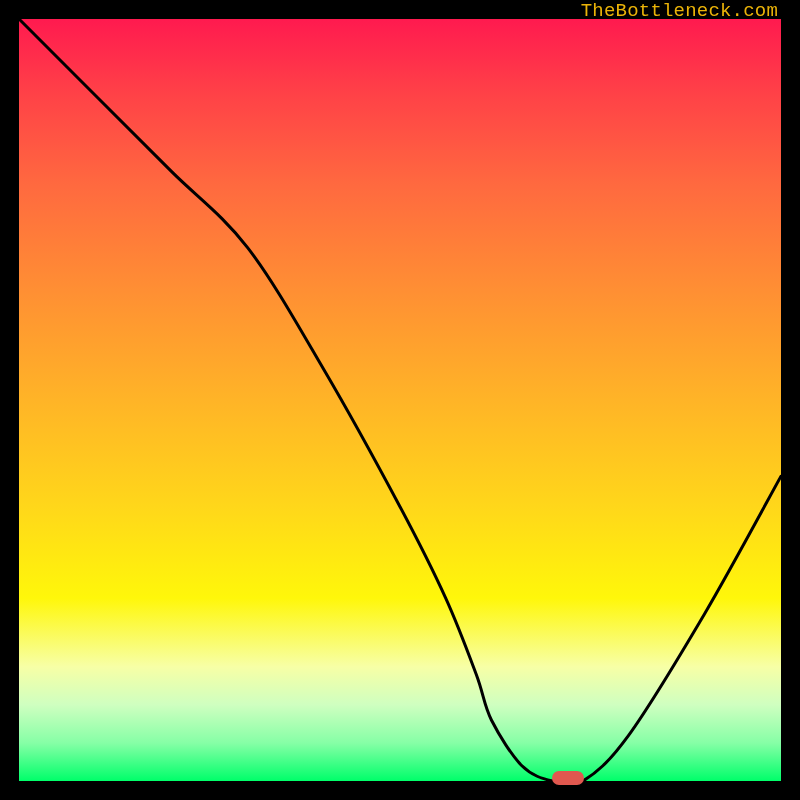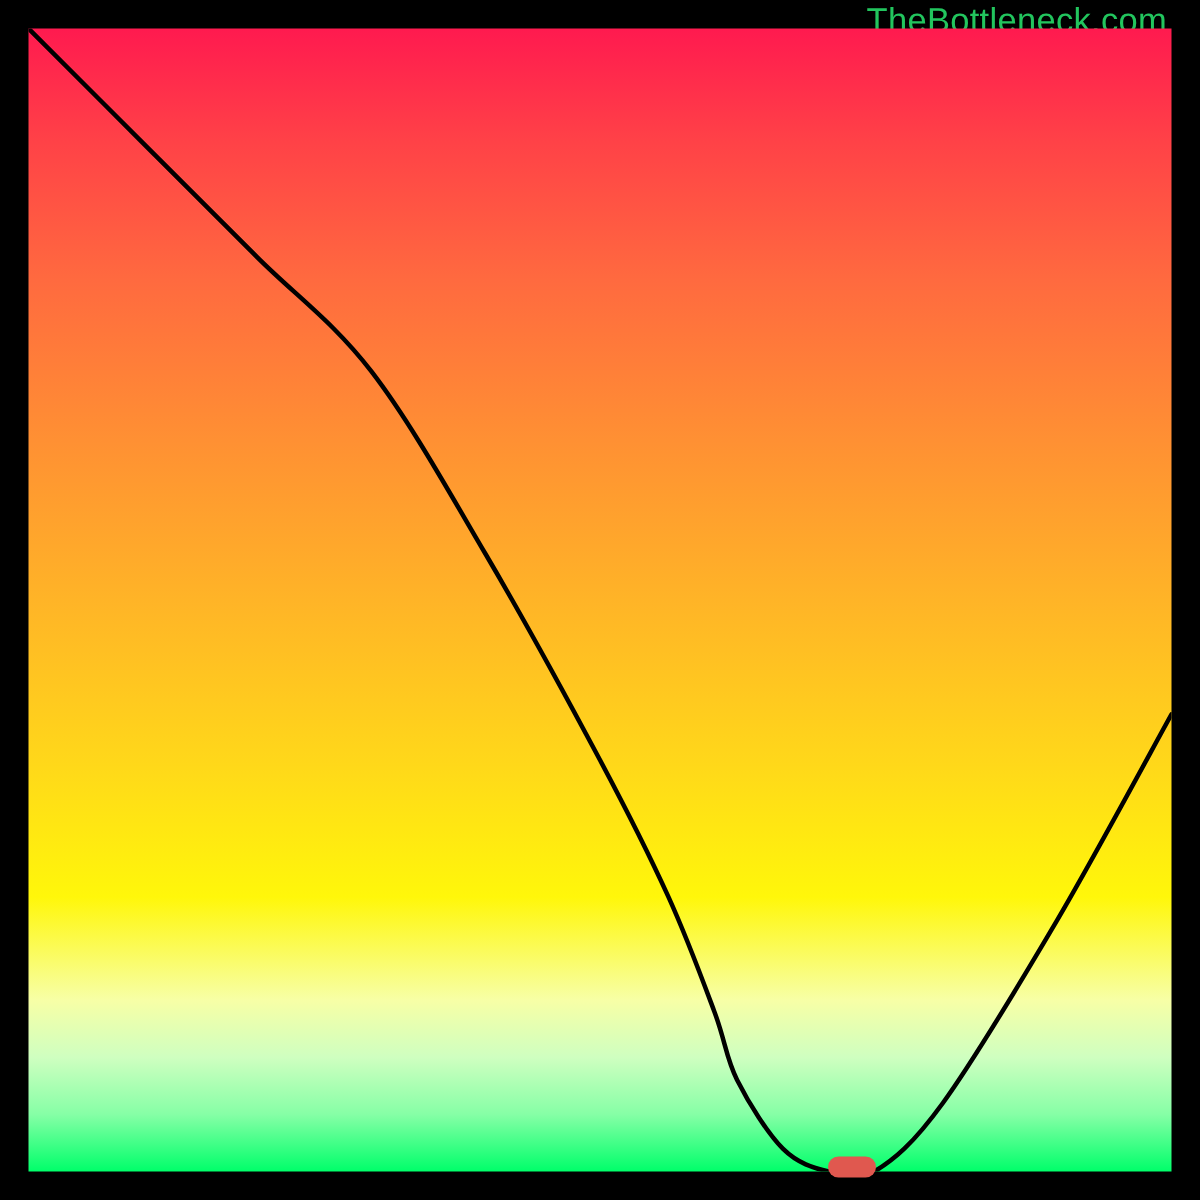--- a/index.html
+++ b/index.html
@@ -43,23 +43,23 @@
     width: 32px;
     height: 14px;
     border-radius: 7px;
     background: #e0584f;
     transform: translate(-50%, -50%);
   }
   .watermark {
     position: absolute;
     top: 0;
     right: 22px;
-    font-family: Liberation Sans, sans-serif;
-    font-size: 23px;
-    color: #22c55e;
+    font-family: Liberation Mono, monospace;
+    font-size: 19px;
+    color: #eab308;
     letter-spacing: 0.2px;
   }
 </style>
 </head>
 <body>
 
 <div class="watermark">TheBottleneck.com</div>
 
 <div class="frame">
 

